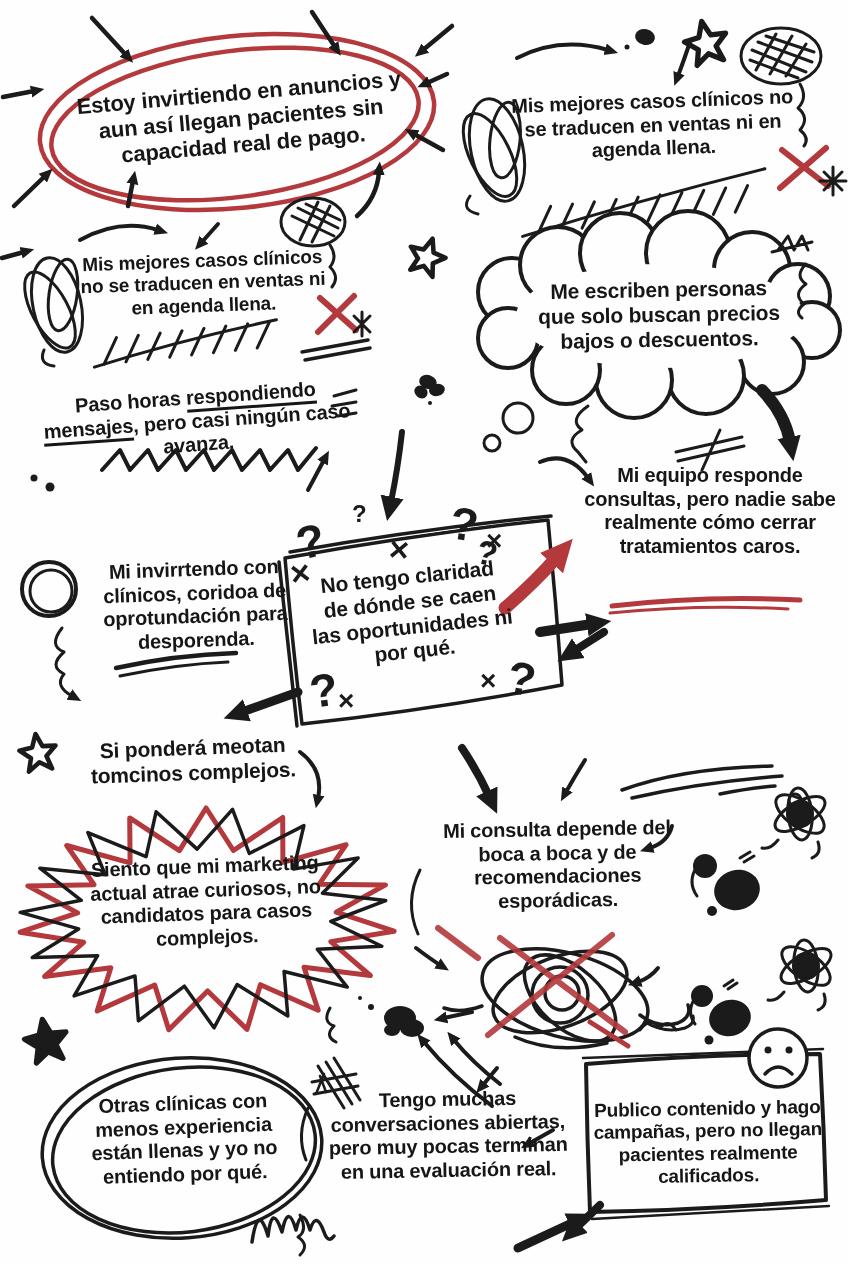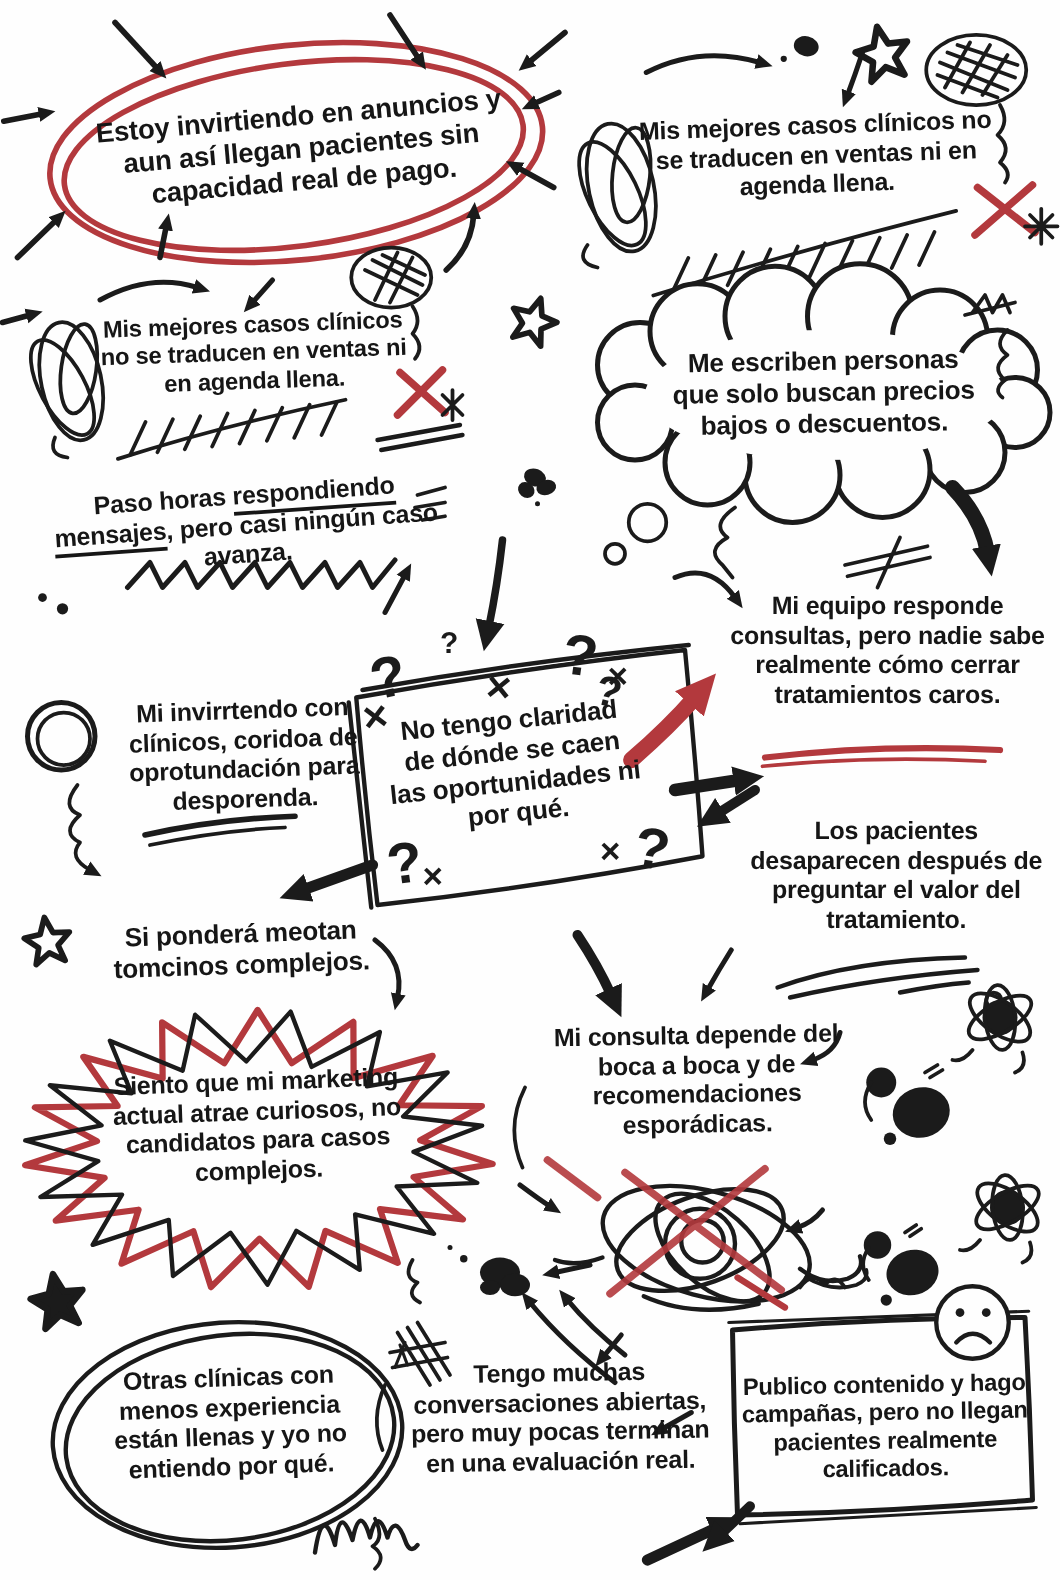--- a/index.html
+++ b/index.html
@@ -337,27 +337,26 @@
 <div class="note" style="left:42px; top:386px; width:310px; font-size:20px; transform:rotate(-4deg);">
   <span>Paso horas</span>
   <span class="u">respondiendo</span>
   <span class="u">mensajes</span><span>, pero casi ningún caso avanza.</span>
 </div>
 
 <div class="note" style="left:530px; top:278px; width:258px; font-size:21px; transform:rotate(-1deg);">Me escriben personas que solo buscan precios bajos o descuentos.</div>
 
 <div class="note" style="left:310px; top:565px; width:202px; font-size:21px; transform:rotate(-6deg);">No tengo claridad de dónde se caen las oportunidades ni por qué.</div>
 
-<div class="note" style="left:572px; top:474px; width:276px; font-size:20px;">Mi equipo responde consultas, pero nadie sabe realmente cómo cerrar tratamientos caros.</div>
+<div class="note" style="left:572px; top:464px; width:276px; font-size:20px;">Mi equipo responde consultas, pero nadie sabe realmente cómo cerrar tratamientos caros.</div>
 
 <div class="note" style="left:82px; top:558px; width:226px; font-size:20px; transform:rotate(-2deg);">Mi invirrtendo con clínicos, coridoa de oprotundación para desporenda.</div>
 
 <div class="note" style="left:70px; top:736px; width:246px; font-size:21px; transform:rotate(-2deg);">Si ponderá meotan tomcinos complejos.</div>
 
-<div class="note" style="left:592px; top:654px; width:250px; font-size:20px;">Los pacientes desaparecen después de preguntar el valor del tratamiento.</div>
 
 <div class="note" style="left:80px; top:855px; width:252px; font-size:20px; transform:rotate(-2deg);">Siento que mi marketing actual atrae curiosos, no candidatos para casos complejos.</div>
 
 <div class="note" style="left:440px; top:818px; width:235px; font-size:20px; transform:rotate(-1deg);">Mi consulta depende del boca a boca y de recomendaciones esporádicas.</div>
 
 <div class="note" style="left:68px; top:1092px; width:232px; font-size:20px; transform:rotate(-2deg);">Otras clínicas con menos experiencia están llenas y yo no entiendo por qué.</div>
 
 <div class="note" style="left:328px; top:1088px; width:240px; font-size:20px; transform:rotate(-1deg);">Tengo muchas conversaciones abiertas, pero muy pocas terminan en una evaluación real.</div>
 
 <div class="note" style="left:588px; top:1098px; width:240px; font-size:19px; transform:rotate(-1deg);">Publico contenido y hago campañas, pero no llegan pacientes realmente calificados.</div>

